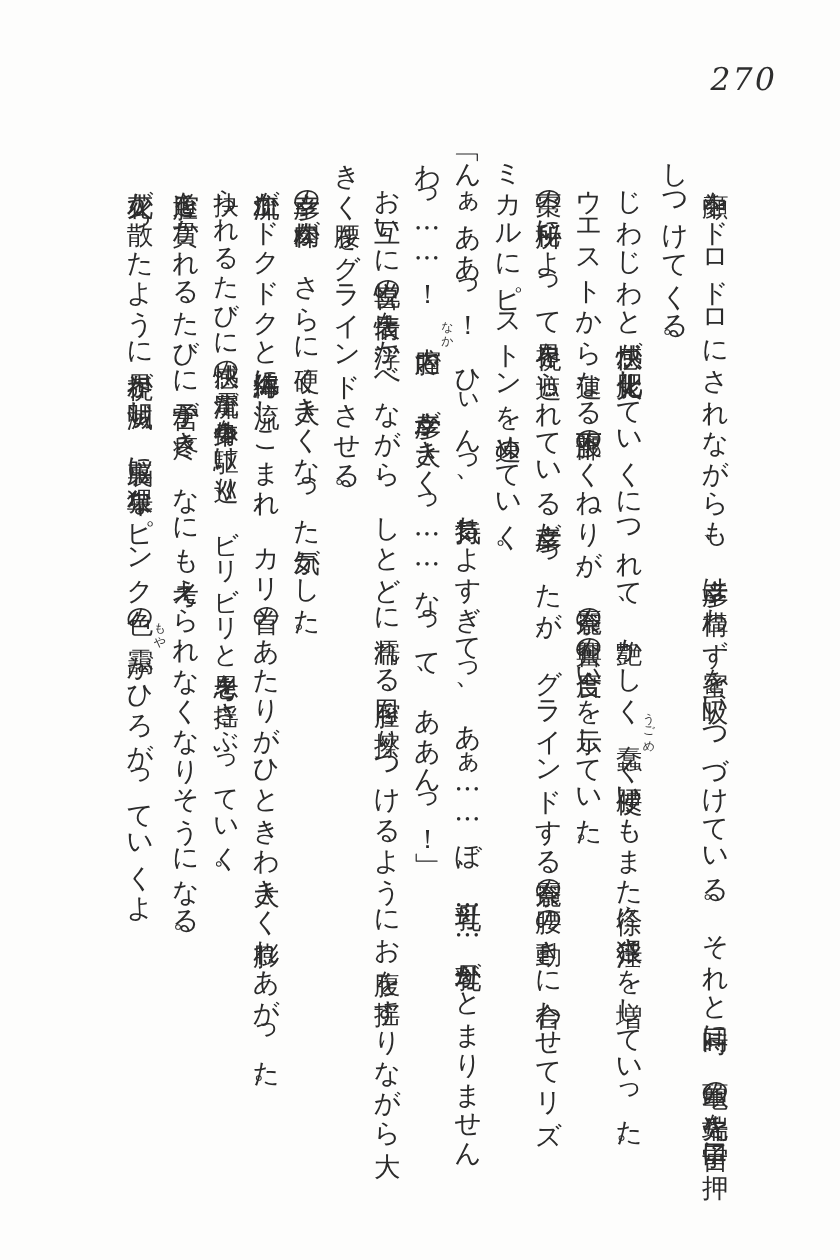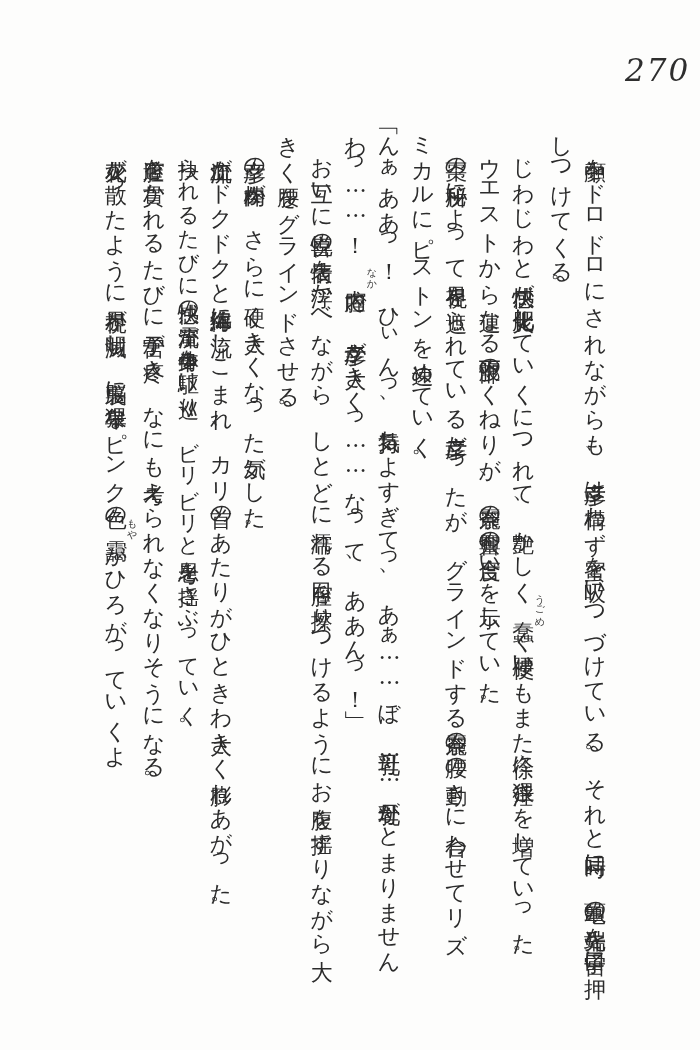--- a/index.html
+++ b/index.html
@@ -11,22 +11,22 @@
     position: relative;
     width: 700px;
     height: 1050px;
     background: #fdfdfc;
     overflow: hidden;
     font-family: "DejaVu Serif", "Liberation Serif", serif;
   }
   .page-number {
     position: absolute;
     top: 52px;
-    left: 625px;
-    font-size: 31px;
+    left: 592px;
+    font-size: 26px;
     font-style: italic;
     color: #2e2e2e;
     letter-spacing: 2px;
   }
   .text-block {
     position: absolute;
     top: 121px;
     right: 88px;
     height: 845px;
     writing-mode: vertical-rl;

